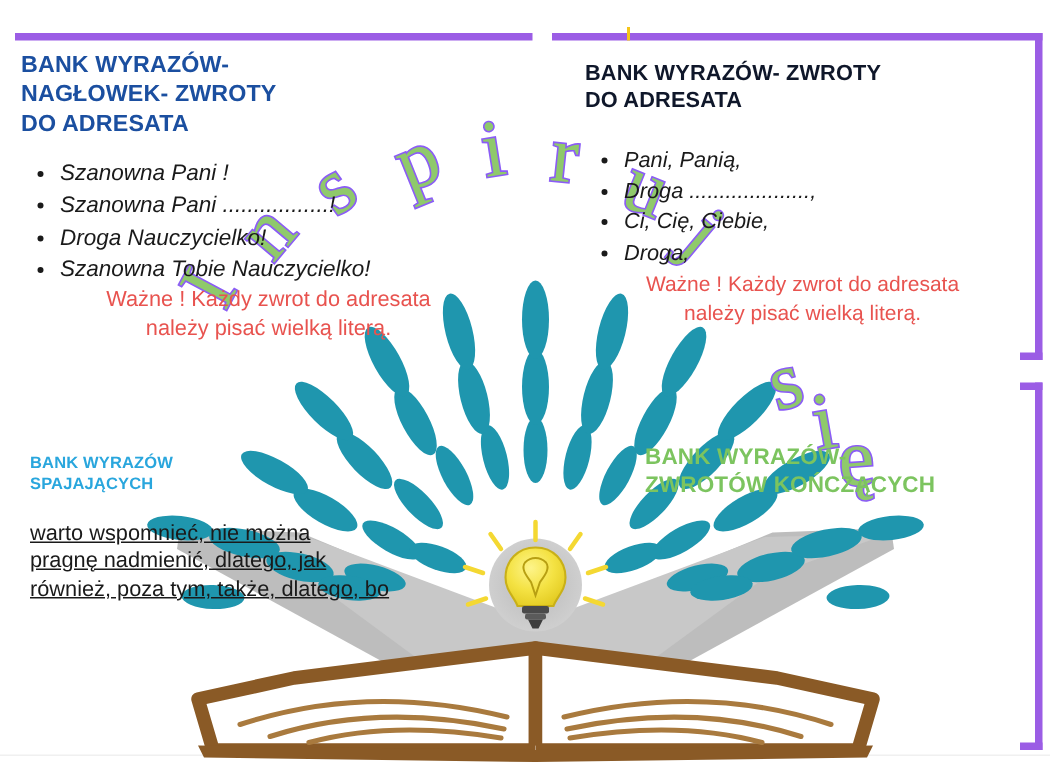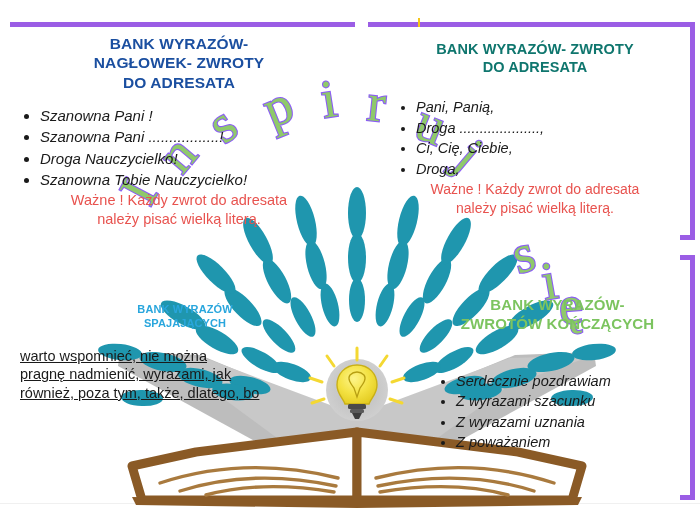--- a/index.html
+++ b/index.html
@@ -36,38 +36,38 @@
     fill:#8fc96b;
     stroke:#8b5cf6;
     stroke-width:2.2px;
     paint-order:stroke fill;
   }
 
   
   .panel{position:absolute;z-index:5;}
   .panel-title{
     font-weight:bold;
-    text-align:center;
+    text-align:left;
     line-height:1.25;
     letter-spacing:.1px;
   }
   .panel-body{line-height:1.28;}
   ul.blist{margin:0;padding:0 0 0 26px;list-style:disc;font-style:italic;}
   ul.blist li{margin:0 0 2px 0;}
   .warn{margin-top:1px;text-align:center;line-height:1.3;}
 
   
   #p-tl{left:14px;top:34px;width:330px;}
   #p-tl .panel-title{color:#1b4fa0;font-size:15.5px;}
   #p-tl .panel-body{margin-top:14px;color:#1a1a1a;font-size:15px;}
   #p-tl .warn{color:#e8534f;font-size:14.5px;}
 
   
   #p-tr{left:390px;top:40px;width:290px;}
-  #p-tr .panel-title{color:#0f766e;font-size:14.5px;}
+  #p-tr .panel-title{color:#0f172a;font-size:14.5px;}
   #p-tr .panel-body{margin-top:22px;color:#1a1a1a;font-size:14.5px;}
   #p-tr .warn{color:#e8534f;font-size:14px;}
 
   
   #p-bl{left:20px;top:303px;width:330px;}
   #p-bl .panel-title{color:#29a6dd;font-size:11px;}
   #p-bl .panel-body{margin-top:16px;color:#1a1a1a;font-size:14.5px;text-decoration:underline;}
 
   
   #p-br{left:430px;top:296px;width:255px;}
@@ -245,33 +245,25 @@
     </div>
   </div>
 
   <div class="panel" id="p-bl">
     <div class="panel-title">
       <div>BANK WYRAZÓW</div>
       <div>SPAJAJĄCYCH</div>
     </div>
     <div class="panel-body">
       <div>warto wspomnieć, nie można</div>
-      <div>pragnę nadmienić, wyrazami, jak</div>
+      <div>pragnę nadmienić, dlatego, jak</div>
       <div>również, poza tym, także, dlatego, bo</div>
     </div>
   </div>
 
   <div class="panel" id="p-br">
     <div class="panel-title">
       <div>BANK WYRAZÓW-</div>
       <div>ZWROTÓW KOŃCZĄCYCH</div>
     </div>
-    <div class="panel-body">
-      <ul class="blist">
-        <li>Serdecznie pozdrawiam</li>
-        <li>Z wyrazami szacunku</li>
-        <li>Z wyrazami uznania</li>
-        <li>Z poważaniem</li>
-      </ul>
-    </div>
   </div>
 
 </div>
 
 </body></html>

